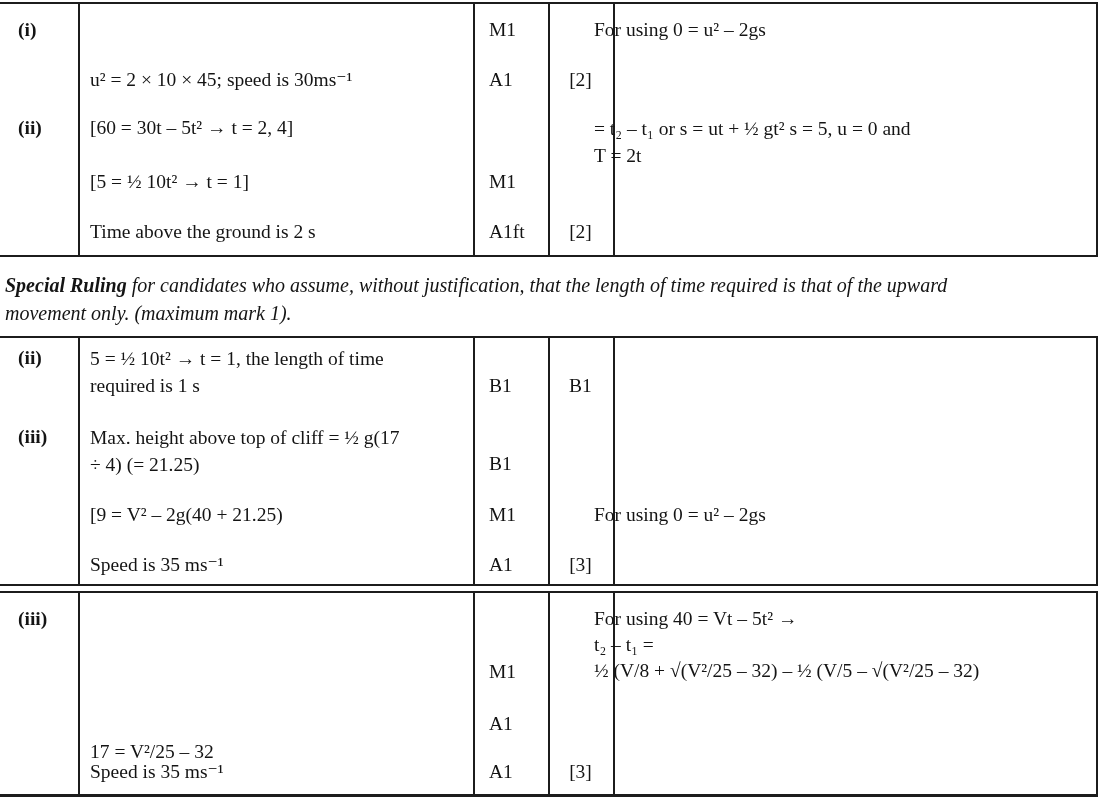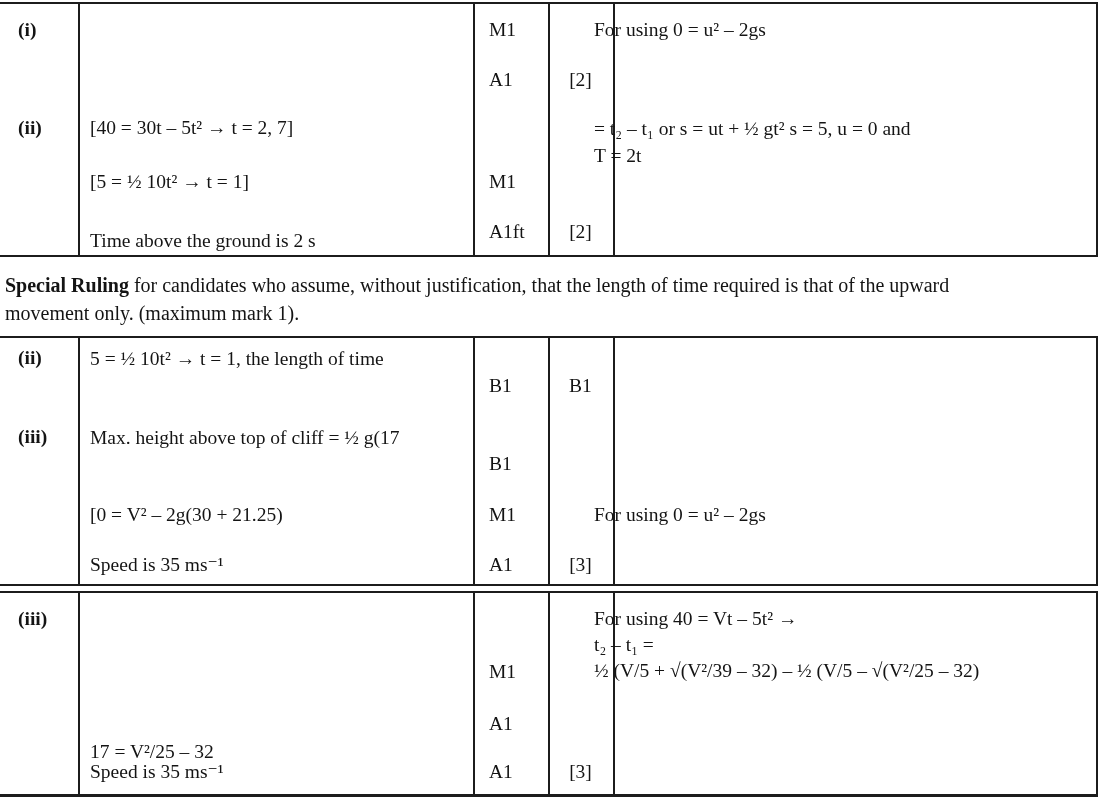--- a/index.html
+++ b/index.html
@@ -42,102 +42,106 @@
   .tot  { left: 548px; width: 65px; text-align: center; white-space: nowrap; }
   .note { left: 594px; }
   .ml27 { line-height: 27px; }
   .sr {
     position: absolute;
     left: 5px; top: 271px;
     width: 1092px;
     line-height: 28px;
     font-size: 20px;
     white-space: nowrap;
+    font-style: italic;
   }
   .sr .ln { display: block; }
   .sr b { font-weight: bold; }
 </style>
 </head>
 <body>
 
 <div class="page">
 
   <div class="sec" id="sec1">
     <div class="vline v1"></div>
     <div class="vline v2"></div>
     <div class="vline v3"></div>
     <div class="vline v4"></div>
   </div>
 
   <span class="t part" style="top:17px">(i)</span>
   <span class="t mark" style="top:17px">M1</span>
   <span class="t note" style="top:17px">For using 0 = u² – 2gs</span>
 
+  <span class="t work" style="top:67px">u² = 2 × 10 × 45; speed is 30ms⁻¹</span>
   <span class="t mark" style="top:67px">A1</span>
   <span class="t tot" style="top:67px">[2]</span>
 
   <span class="t part" style="top:115px">(ii)</span>
-  <span class="t work" style="top:115px">[40 = 30t – 5t² → t = 2, 7]</span>
+  <span class="t work" style="top:115px">[60 = 30t – 5t² → t = 2, 4]</span>
   <div class="t note ml27" style="top:115px">
     <span class="ln">= t₂ – t₁  or s = ut + ½ gt²  s = 5, u = 0 and</span>
     <span class="ln">T = 2t</span>
   </div>
 
   <span class="t work" style="top:169px">[5 = ½ 10t² → t = 1]</span>
   <span class="t mark" style="top:169px">M1</span>
 
-  <span class="t work" style="top:228px">Time above the ground is 2 s</span>
+  <span class="t work" style="top:219px">Time above the ground is 2 s</span>
   <span class="t mark" style="top:219px">A1ft</span>
   <span class="t tot" style="top:219px">[2]</span>
 
   <div class="sr">
     <span class="ln"><b>Special Ruling</b><span> for candidates who assume, without justification, that the length of time required is that of the upward</span></span>
     <span class="ln">movement only. (maximum mark 1).</span>
   </div>
 
   <div class="sec" id="sec2">
     <div class="vline v1"></div>
     <div class="vline v2"></div>
     <div class="vline v3"></div>
     <div class="vline v4"></div>
   </div>
 
   <span class="t part" style="top:345px">(ii)</span>
   <div class="t work ml27" style="top:345px">
     <span class="ln">5 = ½ 10t² → t = 1, the length of time</span>
+    <span class="ln">required is 1 s</span>
   </div>
   <span class="t mark" style="top:373px">B1</span>
   <span class="t tot" style="top:373px">B1</span>
 
   <span class="t part" style="top:424px">(iii)</span>
   <div class="t work ml27" style="top:424px">
     <span class="ln">Max. height above top of cliff = ½ g(17</span>
+    <span class="ln">÷ 4) (= 21.25)</span>
   </div>
   <span class="t mark" style="top:451px">B1</span>
 
-  <span class="t work" style="top:502px">[0 = V² – 2g(30 + 21.25)</span>
+  <span class="t work" style="top:502px">[9 = V² – 2g(40 + 21.25)</span>
   <span class="t mark" style="top:502px">M1</span>
   <span class="t note" style="top:502px">For using 0 = u² – 2gs</span>
 
   <span class="t work" style="top:552px">Speed is 35 ms⁻¹</span>
   <span class="t mark" style="top:552px">A1</span>
   <span class="t tot" style="top:552px">[3]</span>
 
   <div class="sec" id="sec3">
     <div class="vline v1"></div>
     <div class="vline v2"></div>
     <div class="vline v3"></div>
     <div class="vline v4"></div>
   </div>
 
   <span class="t part" style="top:606px">(iii)</span>
   <div class="t note" style="top:606px; line-height:26px">
     <span class="ln">For using 40 = Vt – 5t² →</span>
     <span class="ln">t₂ – t₁ =</span>
-    <span class="ln">½ (V/5 + √(V²/39 – 32) – ½ (V/5 – √(V²/25 – 32)</span>
+    <span class="ln">½ (V/8 + √(V²/25 – 32) – ½ (V/5 – √(V²/25 – 32)</span>
   </div>
   <span class="t mark" style="top:659px">M1</span>
 
   <span class="t work" style="top:739px">17 = V²/25 – 32</span>
   <span class="t mark" style="top:711px">A1</span>
 
   <span class="t work" style="top:759px">Speed is 35 ms⁻¹</span>
   <span class="t mark" style="top:759px">A1</span>
   <span class="t tot" style="top:759px">[3]</span>
 

